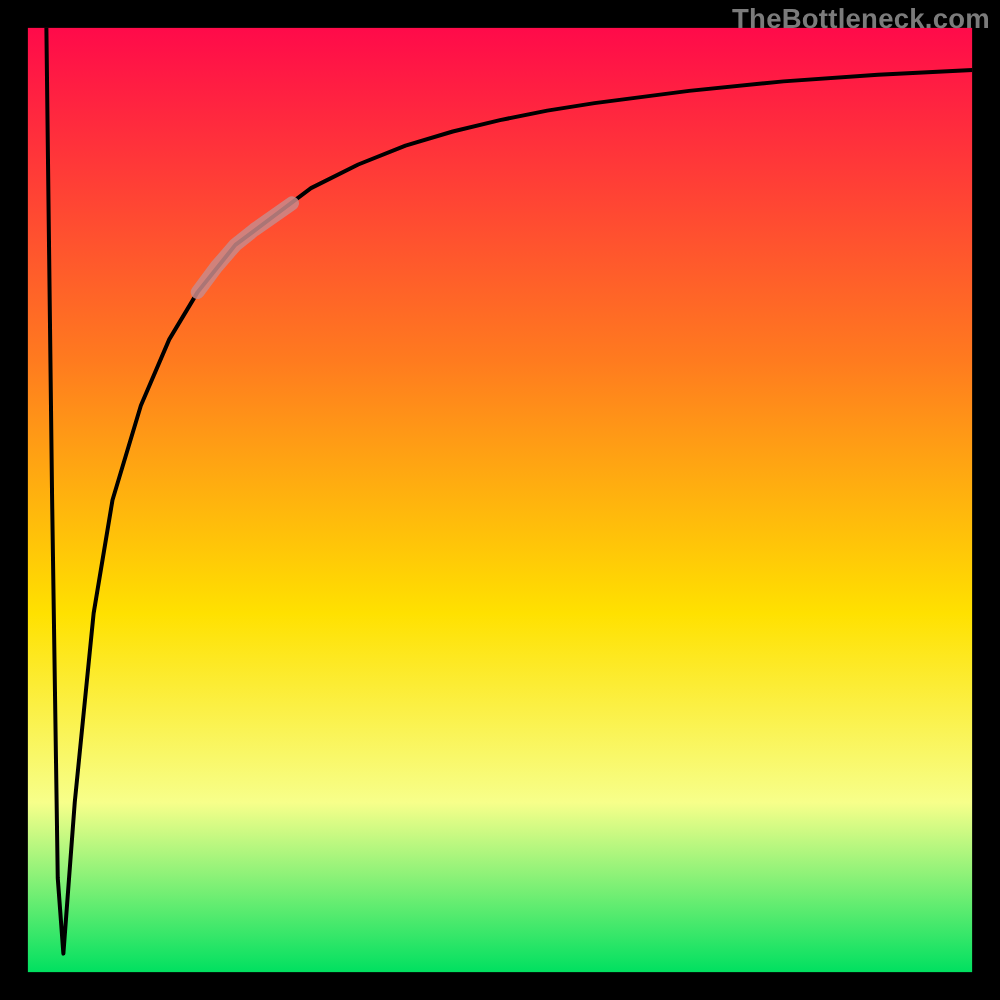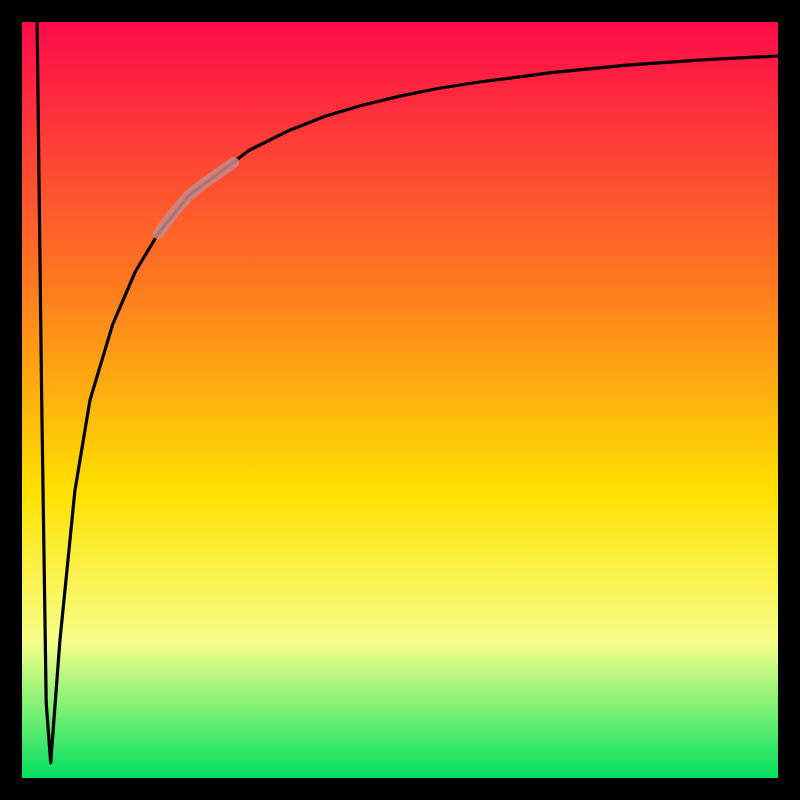--- a/index.html
+++ b/index.html
@@ -37,20 +37,21 @@
   .plot svg {
     display: block;
     width: 756px;
     height: 756px;
   }
 </style>
 </head>
 <body>
 
 <div class="frame">
+  <div class="watermark">TheBottleneck.com</div>
 
   <div class="plot">
     <svg viewBox="0 0 756 756">
       <defs>
         <linearGradient id="bg-grad" x1="0" y1="0" x2="0" y2="1">
           <stop id="g0" offset="0%" stop-color="#ff0a4a"></stop>
           <stop id="g1" offset="35%" stop-color="#ff7a1f"></stop>
           <stop id="g2" offset="62%" stop-color="#ffe100"></stop>
           <stop id="g3" offset="82%" stop-color="#f7ff8a"></stop>
           <stop id="g4" offset="100%" stop-color="#00e060"></stop>

